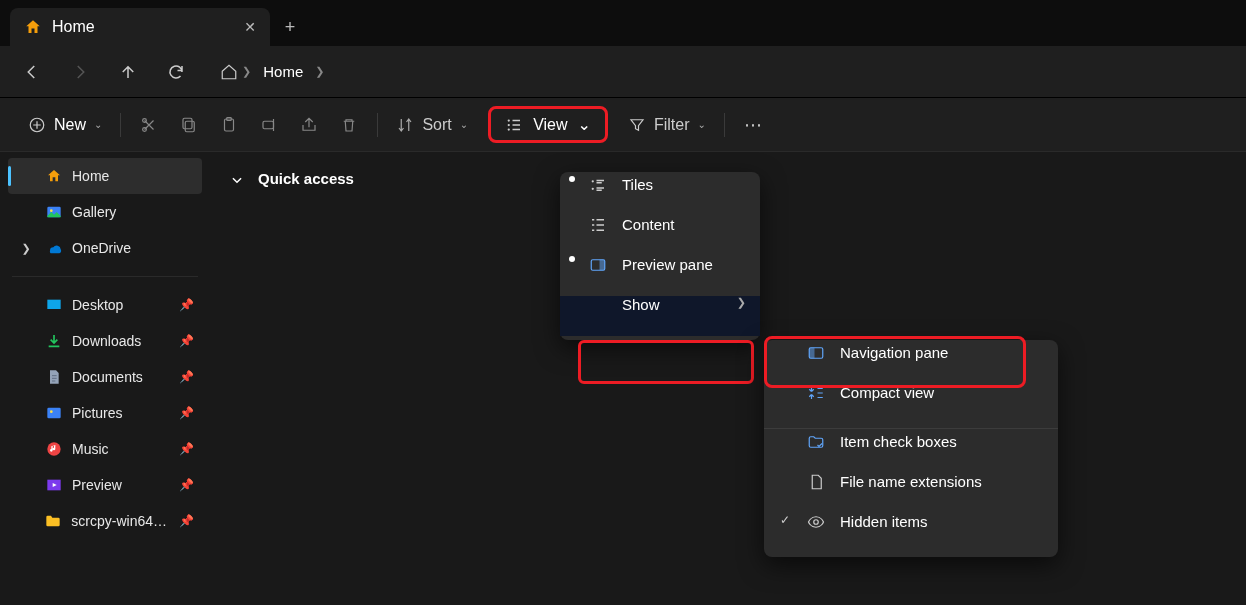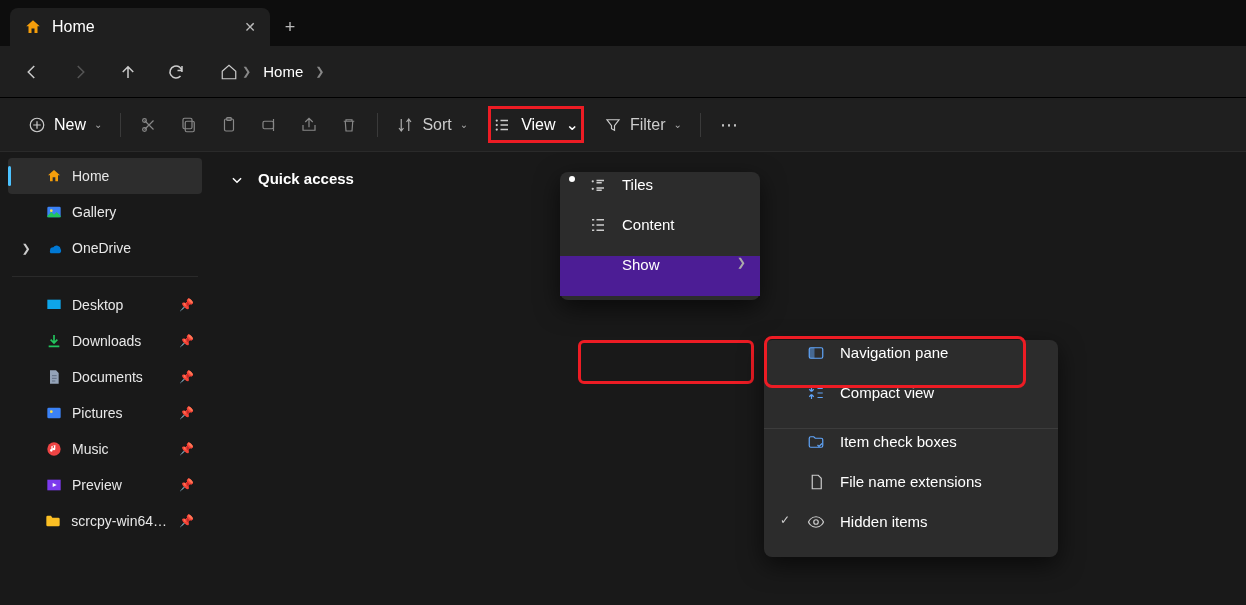--- a/index.html
+++ b/index.html
@@ -13,35 +13,35 @@
 .navbtn.disabled{color:#555}
 .addrbar{display:flex;align-items:center;gap:4px;margin-left:12px;height:36px;padding:0 8px;border-radius:4px}
 .addrbar .seg{padding:2px 8px;color:#fff;font-size:15px}
 .addrbar .chev{color:#888;font-size:11px}
 .toolbar{height:54px;background:#1f1f1f;display:flex;align-items:center;padding:0 18px;gap:0;border-bottom:1px solid #2a2a2a}
 .tbtn{height:36px;display:flex;align-items:center;gap:8px;padding:0 10px;color:#ccc;border-radius:4px}
 .tbtn.primary{color:#fff}
 .tbtn .chev{font-size:10px;color:#aaa}
 .sep{width:1px;height:24px;background:#3a3a3a;margin:0 8px}
 .iconbtn{width:40px;height:36px;display:flex;align-items:center;justify-content:center;color:#888}
-.viewbtn{border:3px solid #ed1c24;border-radius:0;padding:6px 2px;display:flex;align-items:center;gap:10px}
+.viewbtn{border:3px solid #ed1c24;border-radius:8px;padding:6px 14px;display:flex;align-items:center;gap:10px}
 .body{display:flex;height:calc(605px - 46px - 52px - 54px);background:#191919}
 .sidebar{width:210px;background:#191919;padding:6px 8px;overflow:hidden}
 .sbitem{display:flex;align-items:center;gap:10px;height:36px;padding:0 8px;border-radius:4px;color:#e8e8e8;font-size:14px;position:relative}
 .sbitem.selected{background:#2d2d2d}
 .sbitem.selected::before{content:'';position:absolute;left:0;top:8px;bottom:8px;width:3px;background:#4cc2ff;border-radius:2px}
 .sbitem .pin{margin-left:auto;color:#666;font-size:12px}
 .sbexpand{width:20px;display:flex;justify-content:center;color:#ccc;font-size:11px}
 .sbdiv{height:1px;background:#2a2a2a;margin:10px 4px}
 .main{flex:1;padding:18px 20px;position:relative}
 .qa{display:flex;align-items:flex-end;gap:14px;font-size:15px;font-weight:600;color:#fff}
 .menu{position:absolute;background:#2c2c2c;border-radius:8px;box-shadow:0 8px 24px rgba(0,0,0,.6);padding:4px 0;font-size:15px}
 .menu1{left:560px;top:172px;width:200px}
 .mitem{display:flex;align-items:flex-start;gap:14px;height:40px;padding:0 14px;color:#fff;position:relative}
-.mitem.hl{background:#4c1d95}
+.mitem.hl{background:#0f172a}
 .mitem .dot{width:6px;height:6px;border-radius:50%;background:#fff;position:absolute;left:-1px;margin-left:10px}
 .mitem .micon{width:20px;display:flex;justify-content:center;margin-left:14px}
 .mitem .mlabel{flex:1}
 .mitem .sub{color:#aaa;font-size:11px}
 .redbox1{position:absolute;left:578px;top:340px;width:176px;height:44px;border:3px solid #ed1c24;border-radius:6px;pointer-events:none}
 .menu2{left:764px;top:340px;width:294px}
 .redbox2{position:absolute;left:764px;top:336px;width:262px;height:52px;border:3px solid #ed1c24;border-radius:8px;pointer-events:none}
 .mdiv{height:1px;background:#3c3c3c;margin:4px 0}
 .check{width:14px;display:flex;justify-content:center;color:#ccc;font-size:12px}
 svg{display:block}
@@ -314,20 +314,30 @@
     <span class="mlabel">Tiles</span>
   </div>
   <div class="mitem">
     <span class="micon">
         <svg width="18" height="18" viewBox="0 0 24 24">
           <path stroke="#ccc" stroke-width="2" d="M4 5h3M4 12h3M4 19h3M10 5h10M10 12h10M10 19h10"></path>
         </svg>
       </span>
     <span class="mlabel">Content</span>
   </div>
+  <div class="mitem">
+    <span class="dot"></span>
+    <span class="micon">
+        <svg width="18" height="18" viewBox="0 0 24 24">
+          <rect x="3" y="5" width="18" height="14" rx="2" stroke="#60a5fa" stroke-width="1.6" fill="none"></rect>
+          <rect x="14" y="5" width="7" height="14" fill="#60a5fa" opacity=".5"></rect>
+        </svg>
+      </span>
+    <span class="mlabel">Preview pane</span>
+  </div>
   <div class="mitem hl">
     <span class="micon"></span>
     <span class="mlabel">Show</span>
     <span class="sub">❯</span>
   </div>
 </div>
 <div class="redbox1"></div>
 
 <div class="menu menu2">
   <div class="mitem">

